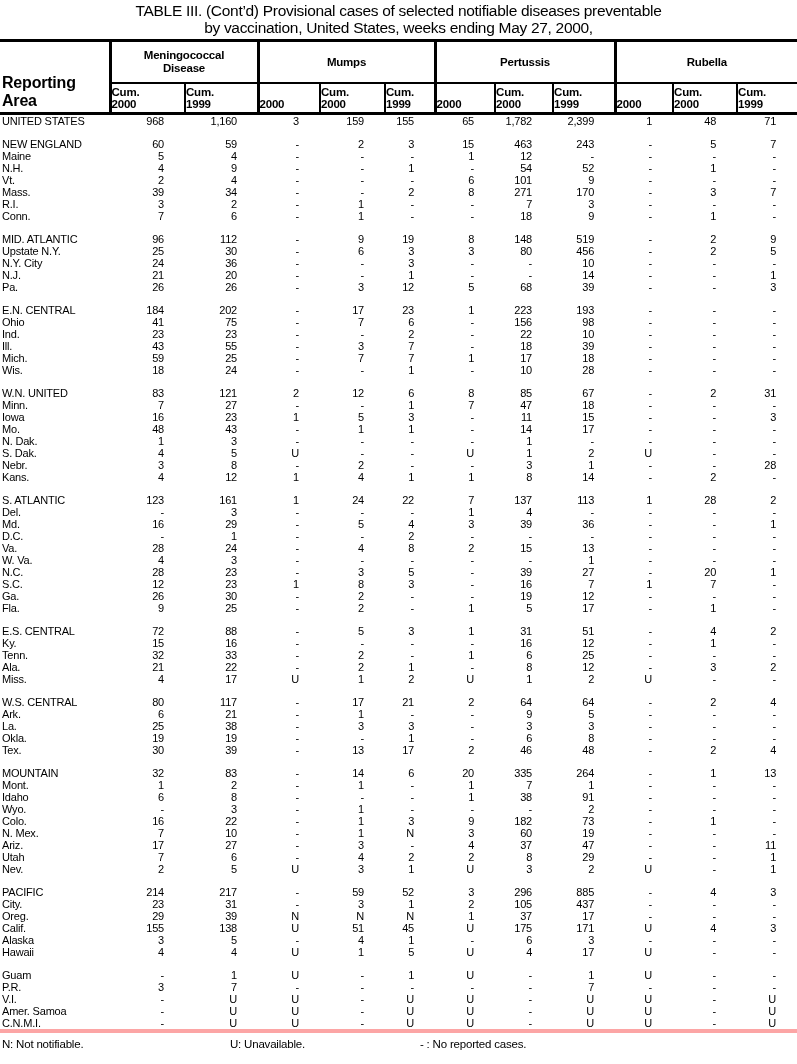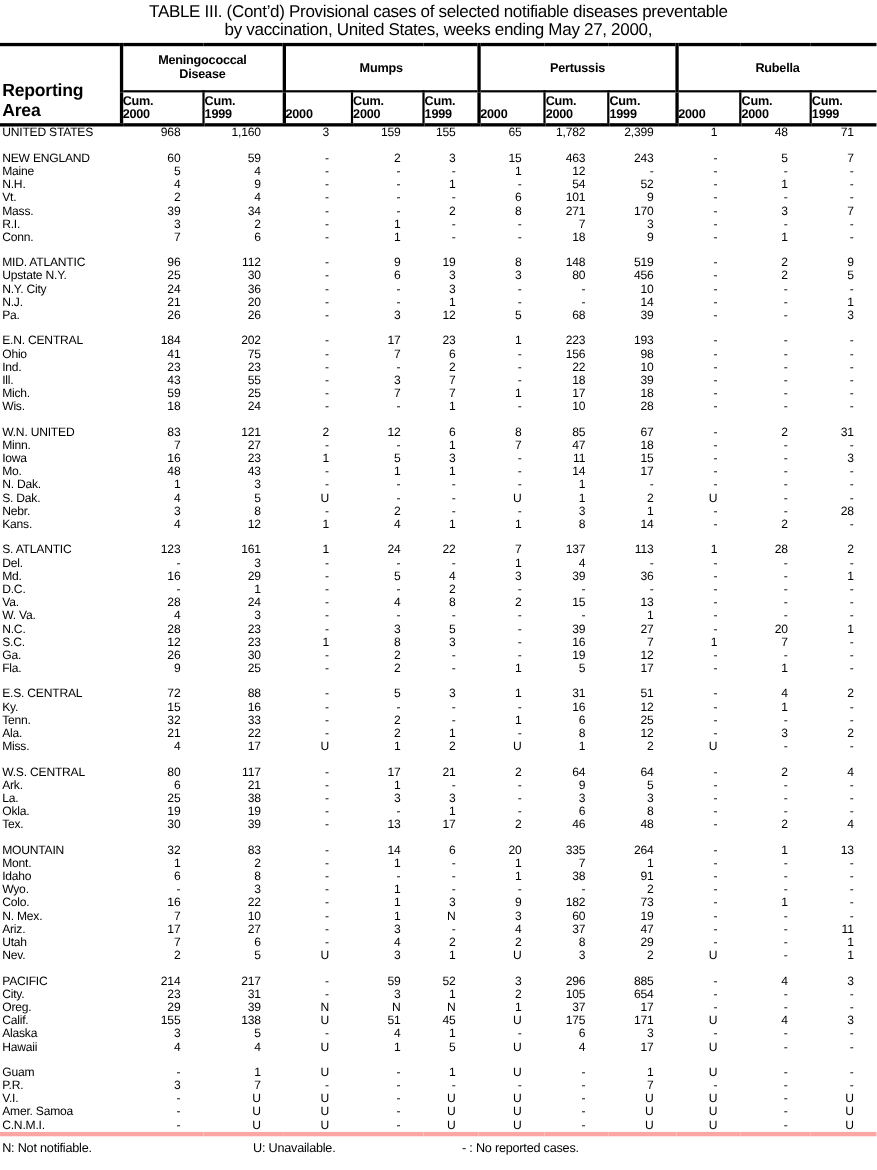--- a/index.html
+++ b/index.html
@@ -964,21 +964,21 @@
       </tr>
       <tr>
         <td class="area">City.</td>
         <td class="val">23</td>
         <td class="val">31</td>
         <td class="val">-</td>
         <td class="val">3</td>
         <td class="val">1</td>
         <td class="val">2</td>
         <td class="val">105</td>
-        <td class="val">654</td>
+        <td class="val">437</td>
         <td class="val">-</td>
         <td class="val">-</td>
         <td class="val">-</td>
       </tr>
       <tr>
         <td class="area">Oreg.</td>
         <td class="val">29</td>
         <td class="val">39</td>
         <td class="val">N</td>
         <td class="val">N</td>

